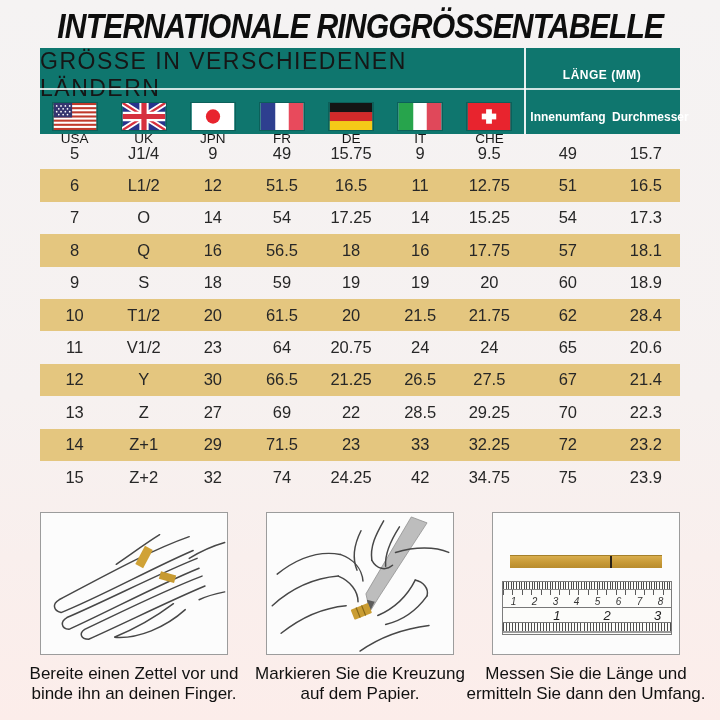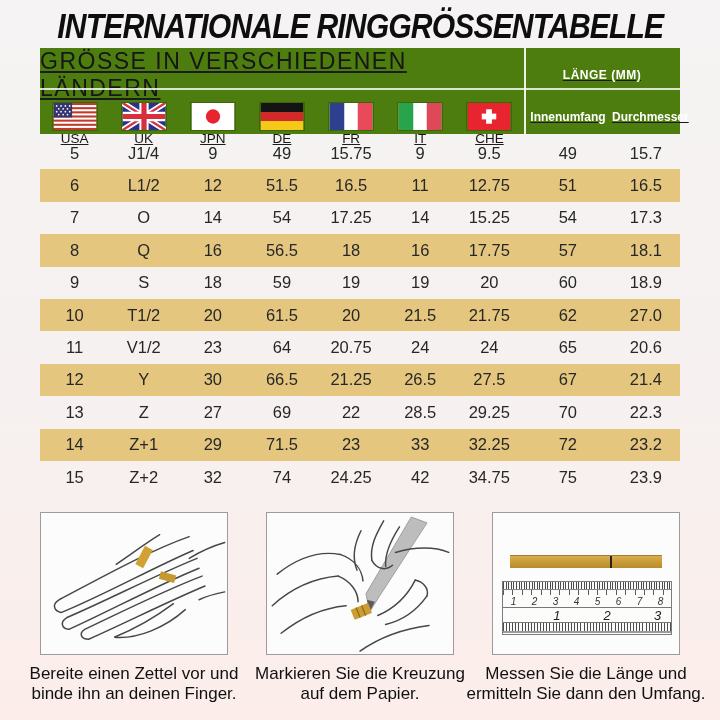--- a/index.html
+++ b/index.html
@@ -19,21 +19,21 @@
   }
   .title-text {
     font-size: 35px; font-weight: bold; font-style: italic;
     letter-spacing: -1px; color: #0e0e0e;
     transform: scaleX(0.86); white-space: nowrap;
   }
 
   
   .table-wrap { position: absolute; left: 40px; top: 48px; width: 640px; }
 
-  .hdr { position: relative; background: #4d7c0f; text-decoration: underline; }
+  .hdr { position: relative; background: #0f766e; }
   .hdr-row1 { display: grid; grid-template-columns: 484px 156px; height: 40px; }
   .hdr-left {
     display: flex; align-items: center; justify-content: center;
     font-size: 23px; letter-spacing: 1.5px; color: #161616;
   }
   .hdr-right {
     display: flex; align-items: center; justify-content: center;
     font-size: 12px; font-weight: bold; color: #ffffff; letter-spacing: 0.5px;
   }
   .hdr-vline { position: absolute; left: 484px; top: 0; bottom: 0; width: 2px; background: rgba(255,255,255,0.9); }
@@ -146,34 +146,34 @@
         <div class="flag-cell">
           <svg viewBox="0 0 44 28" aria-hidden="true">
             <rect width="44" height="28" fill="#ffffff"></rect>
             <circle cx="22" cy="14" r="7.4" fill="#e8242e"></circle>
           </svg>
           <span class="flag-label">JPN</span>
         </div>
 
         <div class="flag-cell">
           <svg viewBox="0 0 44 28" aria-hidden="true">
+            <rect width="44" height="28" fill="#ffffff"></rect>
+            <rect width="15" height="28" fill="#2e3f8f"></rect>
+            <rect x="29" width="15" height="28" fill="#e84a5c"></rect>
+          </svg>
+          <span class="flag-label">FR</span>
+        </div>
+
+        <div class="flag-cell">
+          <svg viewBox="0 0 44 28" aria-hidden="true">
             <rect width="44" height="9.4" fill="#141414"></rect>
             <rect y="9.4" width="44" height="9.3" fill="#d22a2a"></rect>
             <rect y="18.7" width="44" height="9.3" fill="#f5c918"></rect>
           </svg>
           <span class="flag-label">DE</span>
-        </div>
-
-        <div class="flag-cell">
-          <svg viewBox="0 0 44 28" aria-hidden="true">
-            <rect width="44" height="28" fill="#ffffff"></rect>
-            <rect width="15" height="28" fill="#2e3f8f"></rect>
-            <rect x="29" width="15" height="28" fill="#e84a5c"></rect>
-          </svg>
-          <span class="flag-label">FR</span>
         </div>
 
         <div class="flag-cell">
           <svg viewBox="0 0 44 28" aria-hidden="true">
             <rect width="44" height="28" fill="#ffffff"></rect>
             <rect width="15" height="28" fill="#27a44c"></rect>
             <rect x="29" width="15" height="28" fill="#e0485a"></rect>
           </svg>
           <span class="flag-label">IT</span>
         </div>
@@ -255,21 +255,21 @@
       </div>
       <div class="trow gold">
         <div>10</div>
         <div>T1/2</div>
         <div>20</div>
         <div>61.5</div>
         <div>20</div>
         <div>21.5</div>
         <div>21.75</div>
         <div>62</div>
-        <div>27.0</div>
+        <div>28.4</div>
       </div>
       <div class="trow">
         <div>11</div>
         <div>V1/2</div>
         <div>23</div>
         <div>64</div>
         <div>20.75</div>
         <div>24</div>
         <div>24</div>
         <div>65</div>

